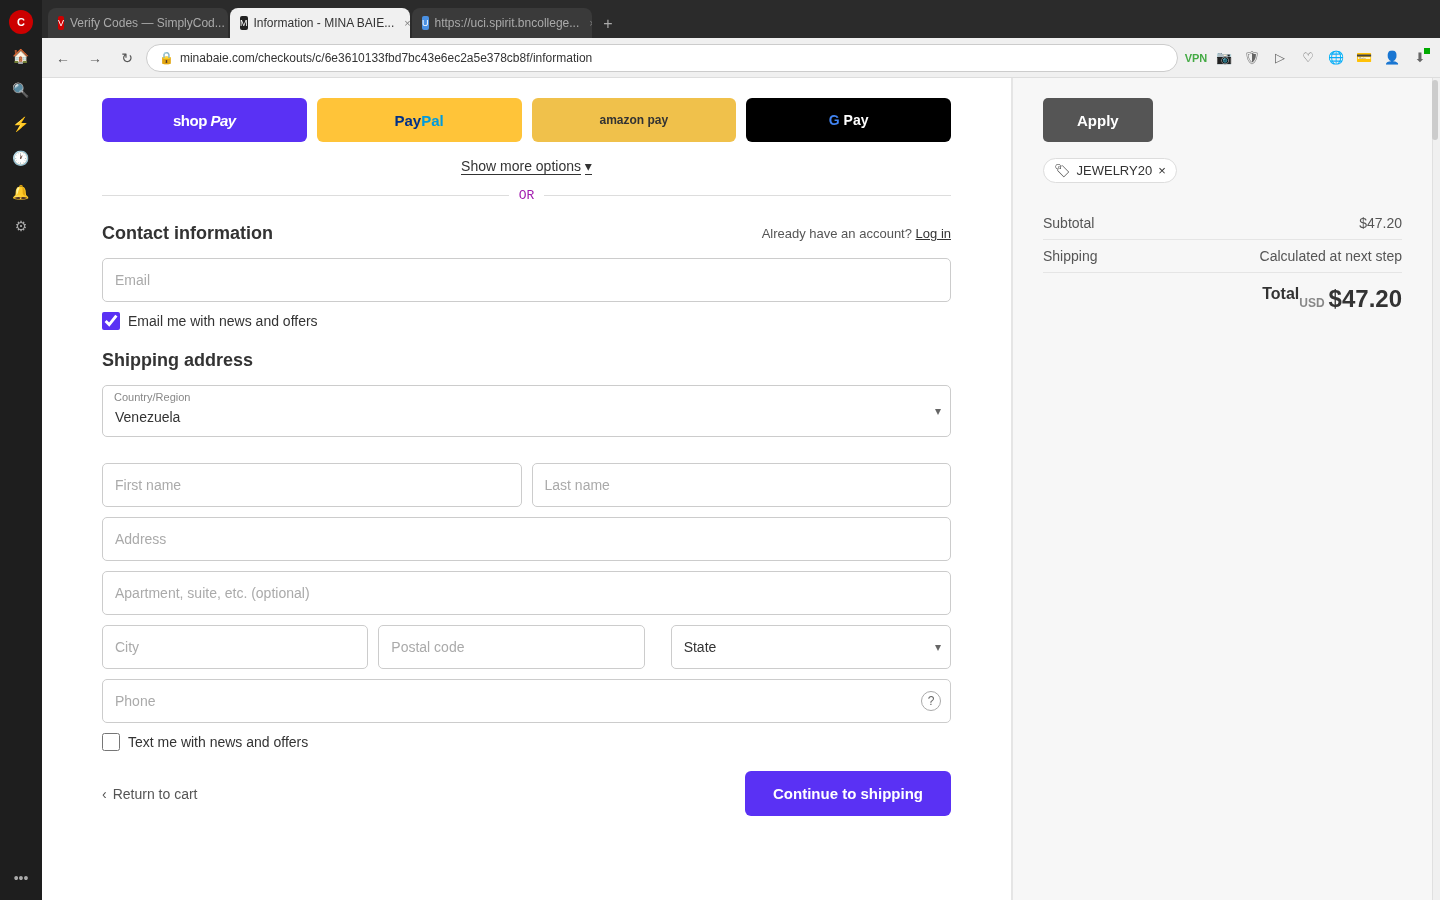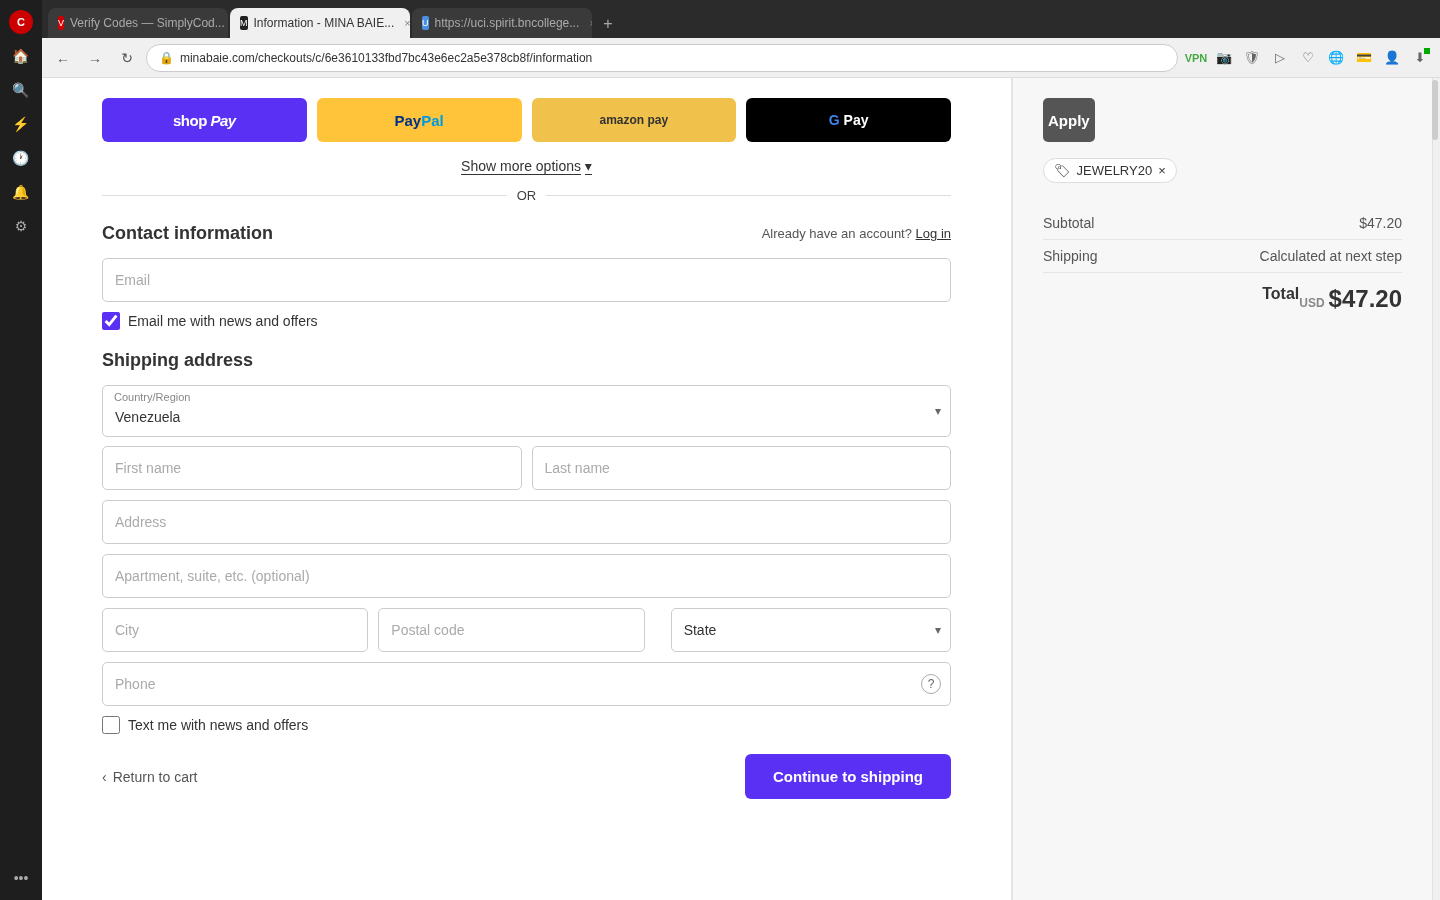--- a/index.html
+++ b/index.html
@@ -157,22 +157,23 @@
       font-size: 14px;
       cursor: pointer;
     }
     .show-more-options span { border-bottom: 1px solid #333; }
 
     .or-divider {
       display: flex;
       align-items: center;
       gap: 10px;
       margin-bottom: 20px;
-      color: #404040;
+      color: #a21caf;
       font-size: 13px;
+      font-family: Liberation Mono, monospace;
     }
     .or-divider::before, .or-divider::after {
       content: '';
       flex: 1;
       height: 1px;
       background: #ddd;
     }
 
     
     .section-title {
@@ -250,21 +251,21 @@
     .select-wrapper .chevron {
       position: absolute;
       right: 10px;
       color: #666;
       pointer-events: none;
       font-size: 12px;
     }
 
     .country-wrapper {
       position: relative;
-      margin-bottom: 9px;
+      margin-bottom: 26px;
       border-radius: 22px;
     }
     .country-wrapper select {
       width: 100%;
       height: 52px;
       border: 1px solid #ccc;
       border-radius: 5px;
       padding: 16px 32px 4px 12px;
       font-size: 14px;
       color: #333;
@@ -351,21 +352,21 @@
       height: 44px;
       border: 1.5px solid #555;
       border-radius: 5px;
       padding: 0 12px;
       font-size: 14px;
       background: white;
       outline: none;
     }
     .apply-btn {
       height: 44px;
-      padding: 0 5px;
+      padding: 0 34px;
       background: #555;
       color: white;
       border: none;
       border-radius: 5px;
       font-size: 15px;
       font-weight: 600;
       cursor: pointer;
     }
 
     .promo-badge {

